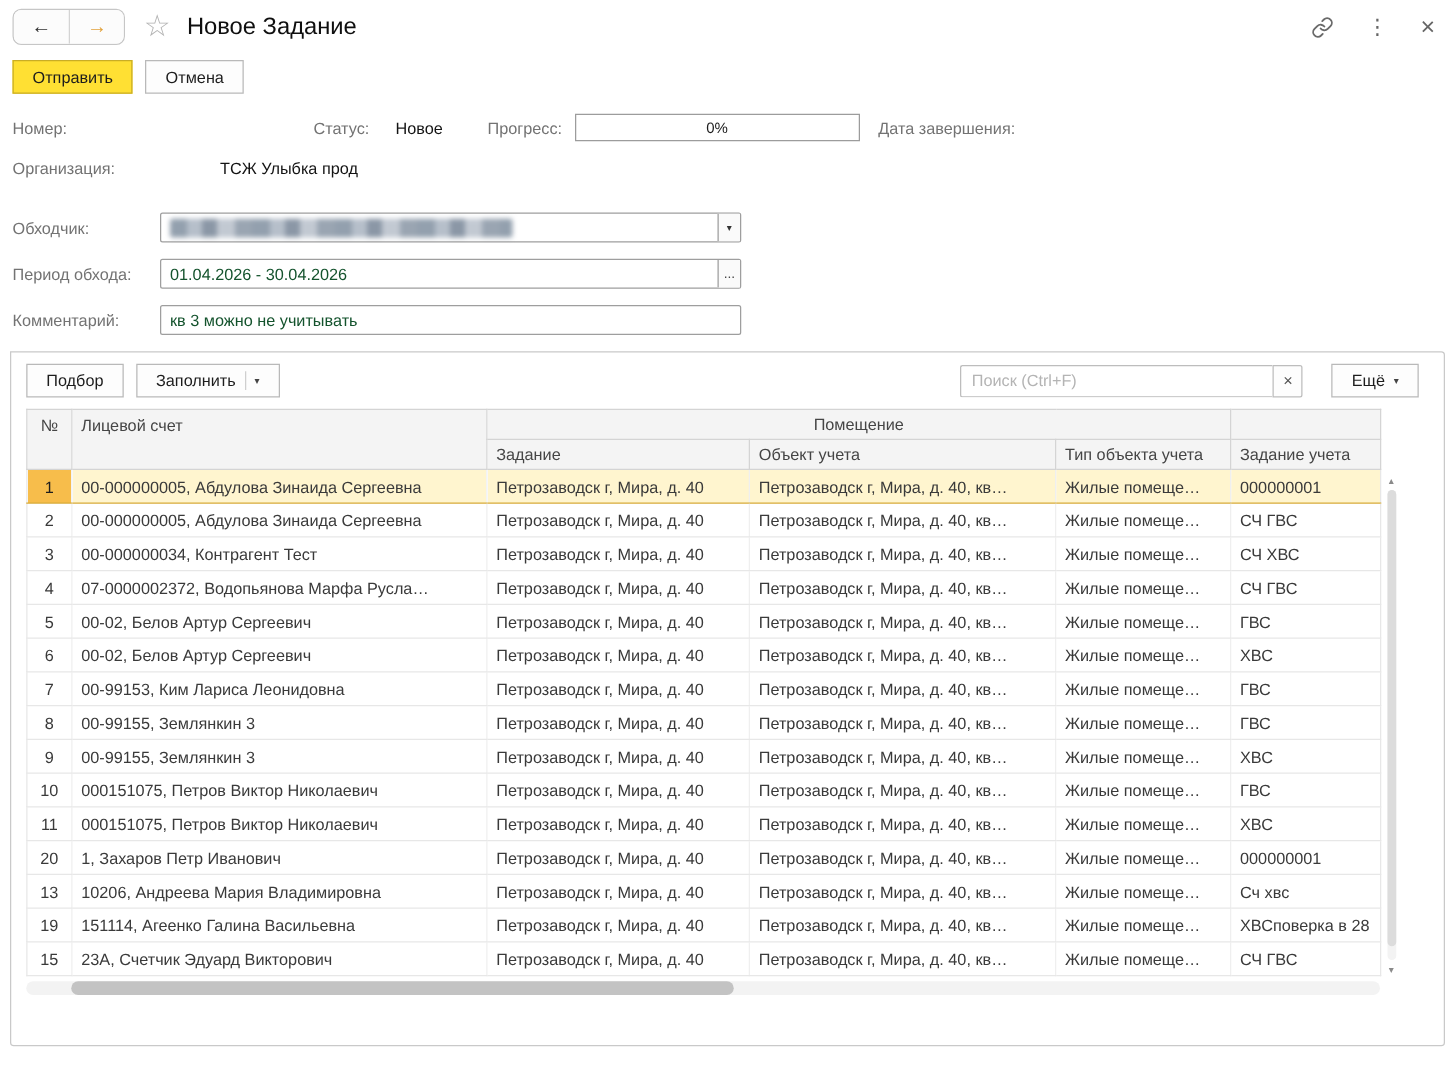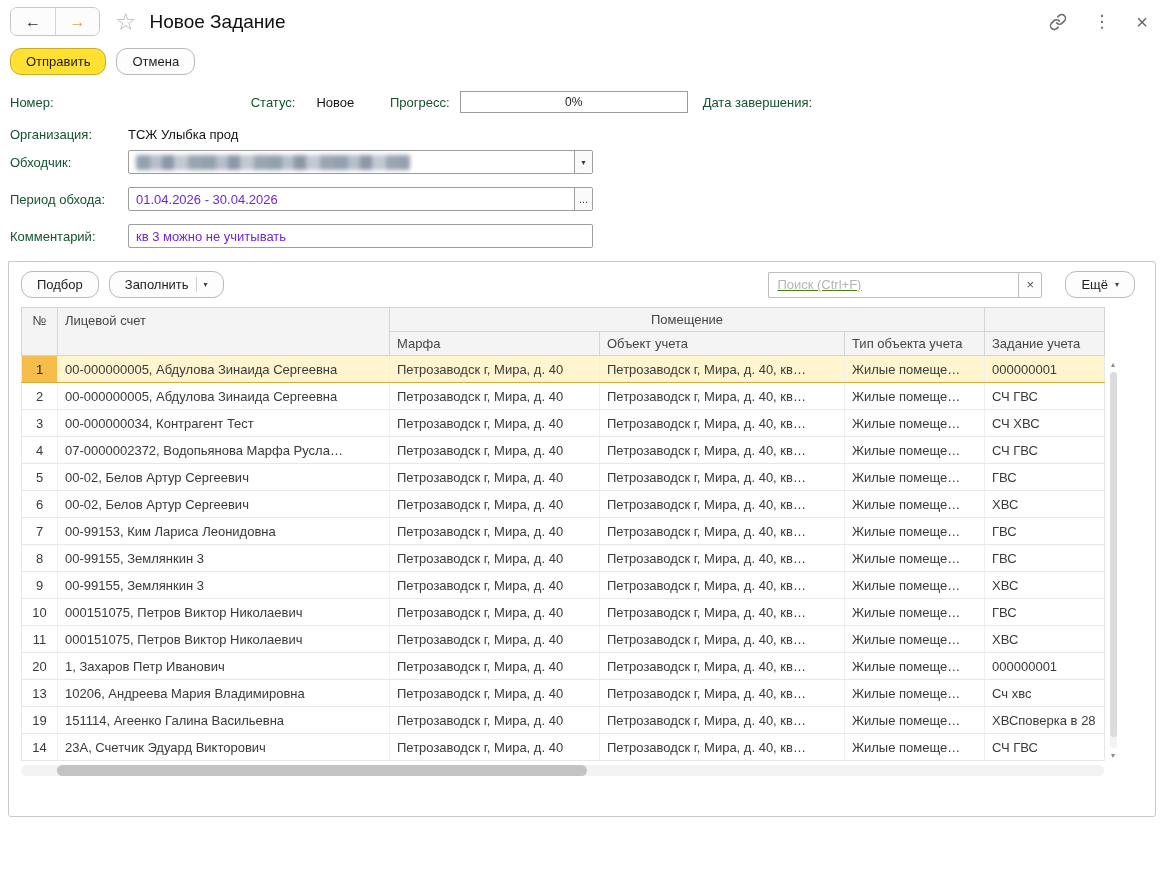--- a/index.html
+++ b/index.html
@@ -18,53 +18,53 @@
   .nav-btn.back { color: #2e2e2e; }
   .nav-btn.fwd { color: #e2a23c; border-left: 1px solid #d4d4d4; }
   .star-icon { font-size: 24px; color: #b3b3b3; line-height: 1; margin: 0 13px 0 15px; cursor: pointer; }
   .page-title { font-size: 19px; font-weight: 400; color: #0f0f0f; }
   .title-actions { margin-left: auto; display: flex; align-items: center; gap: 26px; }
   .ta-icon { color: #666; cursor: pointer; display: flex; align-items: center; line-height: 1; }
   .menu-dots { font-size: 17px; }
   .close-x { font-size: 20px; }
   
   .cmdbar { display: flex; gap: 10px; padding: 8px 10px 10px; }
-  .btn { height: 27px; padding: 0 15px; border: 1px solid #b9b9b9; border-radius: 11px; background: #fdfdfd; font-size: 13px; font-family: inherit; color: #1d1d1d; cursor: pointer; display: inline-flex; align-items: center; gap: 7px; }
+  .btn { height: 27px; padding: 0 15px; border: 1px solid #b9b9b9; border-radius: 0; background: #fdfdfd; font-size: 13px; font-family: inherit; color: #1d1d1d; cursor: pointer; display: inline-flex; align-items: center; gap: 7px; }
   .btn.primary { background: #ffe033; border-color: #c9ad25; }
   .arrow-down { font-size: 8px; color: #444; }
   .btn-divider { width: 1px; height: 15px; background: #cfcfcf; }
   
   .meta-row { display: flex; align-items: center; padding: 4px 10px 0; height: 30px; }
-  .lbl { color: #14532d; }
+  .lbl { color: #737373; }
   .val { color: #141414; }
   .m-number { width: 205px; }
   .m-status { width: 175px; display: flex; gap: 21px; justify-content: center; }
   .m-progress { display: flex; align-items: center; gap: 10px; }
   .progress-box { width: 228px; height: 22px; border: 1px solid #9c9c9c; display: flex; align-items: center; justify-content: center; font-size: 12px; color: #1c1c1c; background: #fff; }
   .m-date { margin-left: 15px; }
   
   .form { padding: 12px 10px 0; }
   .frow { display: flex; align-items: center; margin-bottom: 13px; }
-  .frow.org { margin-bottom: 8px; }
+  .frow.org { margin-bottom: 28px; gap: 48px; }
   .frow .lbl { width: 118px; }
   .field { display: flex; height: 24px; border: 1px solid #9e9e9e; border-radius: 2px; background: #fff; align-items: stretch; width: 465px; }
-  .field input { border: none; outline: none; padding: 0 7px; font: inherit; color: #6d28d9; flex: 1; background: transparent; }
+  .field input { border: none; outline: none; padding: 0 7px; font: inherit; color: #14532d; flex: 1; background: transparent; }
   .combo-btn { width: 18px; border: none; border-left: 1px solid #9e9e9e; background: #fafafa; display: flex; align-items: center; justify-content: center; font-size: 8px; color: #333; cursor: pointer; font-family: inherit; }
   .combo-btn.dots { font-size: 11px; color: #444; }
   .blur-redact { align-self: center; margin-left: 7px; width: 274px; height: 15px; border-radius: 2px; filter: blur(2.2px);
     background: repeating-linear-gradient(90deg, #93a0ae 0 14px, #b6bfca 14px 26px, #8b97a6 26px 38px, #c2c9d2 38px 52px, #9aa5b2 52px 66px); }
   
   .tabs { display: flex; padding: 1px 0 0 10px; position: relative; z-index: 2; }
   .tab { height: 28px; padding: 0 17px; display: flex; align-items: center; background: #efefef; border: 1px solid #c9c9c9; border-bottom: none; border-radius: 3px 3px 0 0; margin-right: 3px; color: #2b2b2b; cursor: pointer; position: relative; top: 1px; }
   .tab.active { background: #fff; z-index: 3; }
   
   .panel { margin: 0 8px; border: 1px solid #c9c9c9; border-radius: 0 3px 3px 3px; background: #fff; padding: 9px 0 8px 12px; height: 556px; position: relative; z-index: 1; }
   .ptoolbar { display: flex; align-items: center; gap: 10px; padding-right: 20px; margin-bottom: 9px; }
   .search-wrap { margin-left: auto; display: flex; }
-  .search-input { width: 250px; height: 26px; border: 1px solid #bdbdbd; border-right: none; border-radius: 2px 0 0 2px; padding: 0 8px; font: inherit; color: #4d7c0f; outline: none; text-decoration: underline; }
+  .search-input { width: 250px; height: 26px; border: 1px solid #bdbdbd; border-right: none; border-radius: 2px 0 0 2px; padding: 0 8px; font: inherit; color: #4d7c0f; outline: none; }
   .search-input::placeholder { color: #b4b4b4; }
   .search-clear { width: 24px; height: 26px; border: 1px solid #bdbdbd; background: #fdfdfd; border-radius: 0 2px 2px 0; color: #555; font-size: 13px; cursor: pointer; font-family: inherit; }
   .more-btn { margin-left: 13px; }
   
   .table-zone { display: flex; align-items: stretch; }
   table.grid { border-collapse: collapse; table-layout: fixed; width: 1083px; }
   .grid th { background: #f4f4f4; border: 1px solid #d4d4d4; font-weight: 400; color: #454545; text-align: left; padding: 0 7px; height: 24px; font-size: 13px; white-space: nowrap; overflow: hidden; }
   .grid th.span2 { vertical-align: top; padding-top: 5px; }
   .grid th.center { text-align: center; }
   .grid td { border-bottom: 1px solid #e7e7e7; border-right: 1px solid #efefef; padding: 0 7px; height: 27px; color: #3a3a3a; white-space: nowrap; overflow: hidden; font-size: 13px; background: #fff; }
@@ -191,21 +191,21 @@
             <col style="width:120px">
         </colgroup>
         <thead>
           <tr>
             <th class="span2 center" rowspan="2">№</th>
             <th class="span2" rowspan="2">Лицевой счет</th>
             <th class="center" colspan="3">Помещение</th>
             <th></th>
           </tr>
           <tr>
-            <th>Марфа</th>
+            <th>Задание</th>
             <th>Объект учета</th>
             <th>Тип объекта учета</th>
             <th>Задание учета</th>
           </tr>
         </thead>
         <tbody>
             <tr class="selected">
               <td>1</td>
               <td>00-000000005, Абдулова Зинаида Сергеевна</td>
               <td>Петрозаводск г, Мира, д. 40</td>
@@ -311,21 +311,21 @@
             </tr>
             <tr>
               <td>19</td>
               <td>151114, Агеенко Галина Васильевна</td>
               <td>Петрозаводск г, Мира, д. 40</td>
               <td>Петрозаводск г, Мира, д. 40, кв…</td>
               <td>Жилые помеще…</td>
               <td>ХВСповерка в 28</td>
             </tr>
             <tr>
-              <td>14</td>
+              <td>15</td>
               <td>23А, Счетчик Эдуард Викторович</td>
               <td>Петрозаводск г, Мира, д. 40</td>
               <td>Петрозаводск г, Мира, д. 40, кв…</td>
               <td>Жилые помеще…</td>
               <td>СЧ ГВС</td>
             </tr>
           </tbody>
       </table>
       <div class="vscroll">
         <span class="scroll-arr">▴</span>

